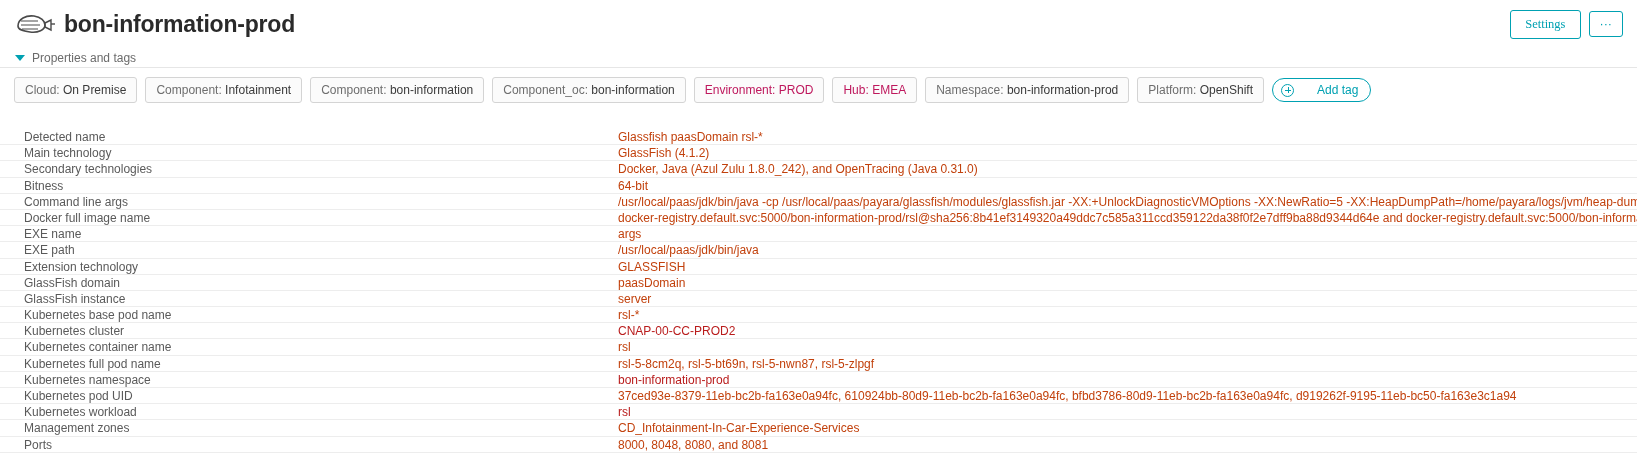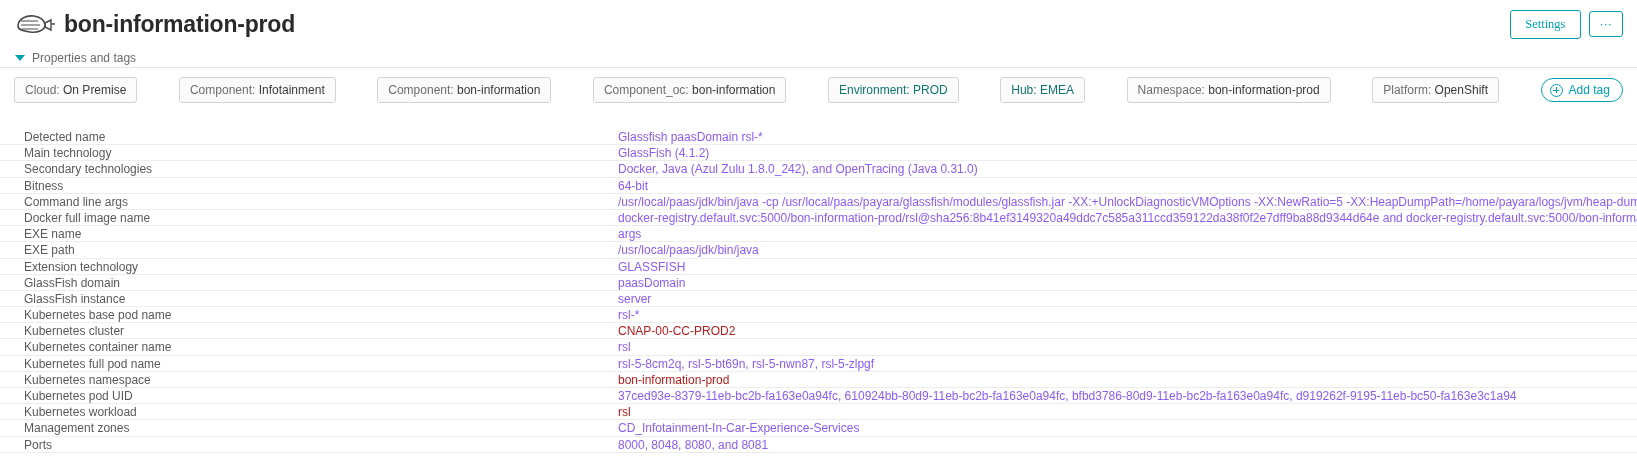--- a/index.html
+++ b/index.html
@@ -83,48 +83,47 @@
     color: #6b6b6b;
   }
 
   
   .tag-row {
     display: flex;
     align-items: center;
     flex-wrap: nowrap;
     padding: 9px 14px 10px 14px;
     gap: 8px;
-    justify-content: space-between;
   }
   .tag {
     border: 1px solid #d4d4d4;
     border-radius: 3px;
     background: #fbfbfb;
     font-size: 12px;
     padding: 5px 10px;
     white-space: nowrap;
     color: #454646;
     cursor: pointer;
   }
   .tag .k { color: #6e6e6e; }
   .tag .v { color: #3b3b3b; }
   .tag.muted { color: #8c8c8c; }
-  .tag.muted .k, .tag.muted .v { color: #0f766e; margin-top: 8px; }
+  .tag.muted .k, .tag.muted .v { color: #be185d; margin-top: 8px; }
   .add-tag {
     border: 1px solid #00a1b2;
     border-radius: 14px;
     color: #00a1b2;
     background: #ffffff;
     font-size: 12px;
     padding: 4px 12px 4px 8px;
     white-space: nowrap;
     cursor: pointer;
     display: inline-flex;
     align-items: center;
-    gap: 6px;
+    gap: 23px;
   }
   .plus {
     display: inline-block;
     width: 13px; height: 13px;
     border: 1px solid #00a1b2;
     border-radius: 50%;
     position: relative;
   }
   .plus:before, .plus:after {
     content: "";
@@ -152,21 +151,21 @@
     width: 618px;
     flex: 0 0 618px;
     padding-left: 24px;
     color: #5a5a5a;
     white-space: nowrap;
     overflow: hidden;
   }
   .prop-val {
     flex: 1 1 auto;
     padding-left: 0;
-    color: #8b5cf6;
+    color: #c2410c;
     white-space: nowrap;
     overflow: hidden;
     text-overflow: clip;
     padding-right: 10px;
   }
   .prop-val.link { color: #b91c1c; cursor: pointer; }
 </style>
 </head>
 <body>
 

